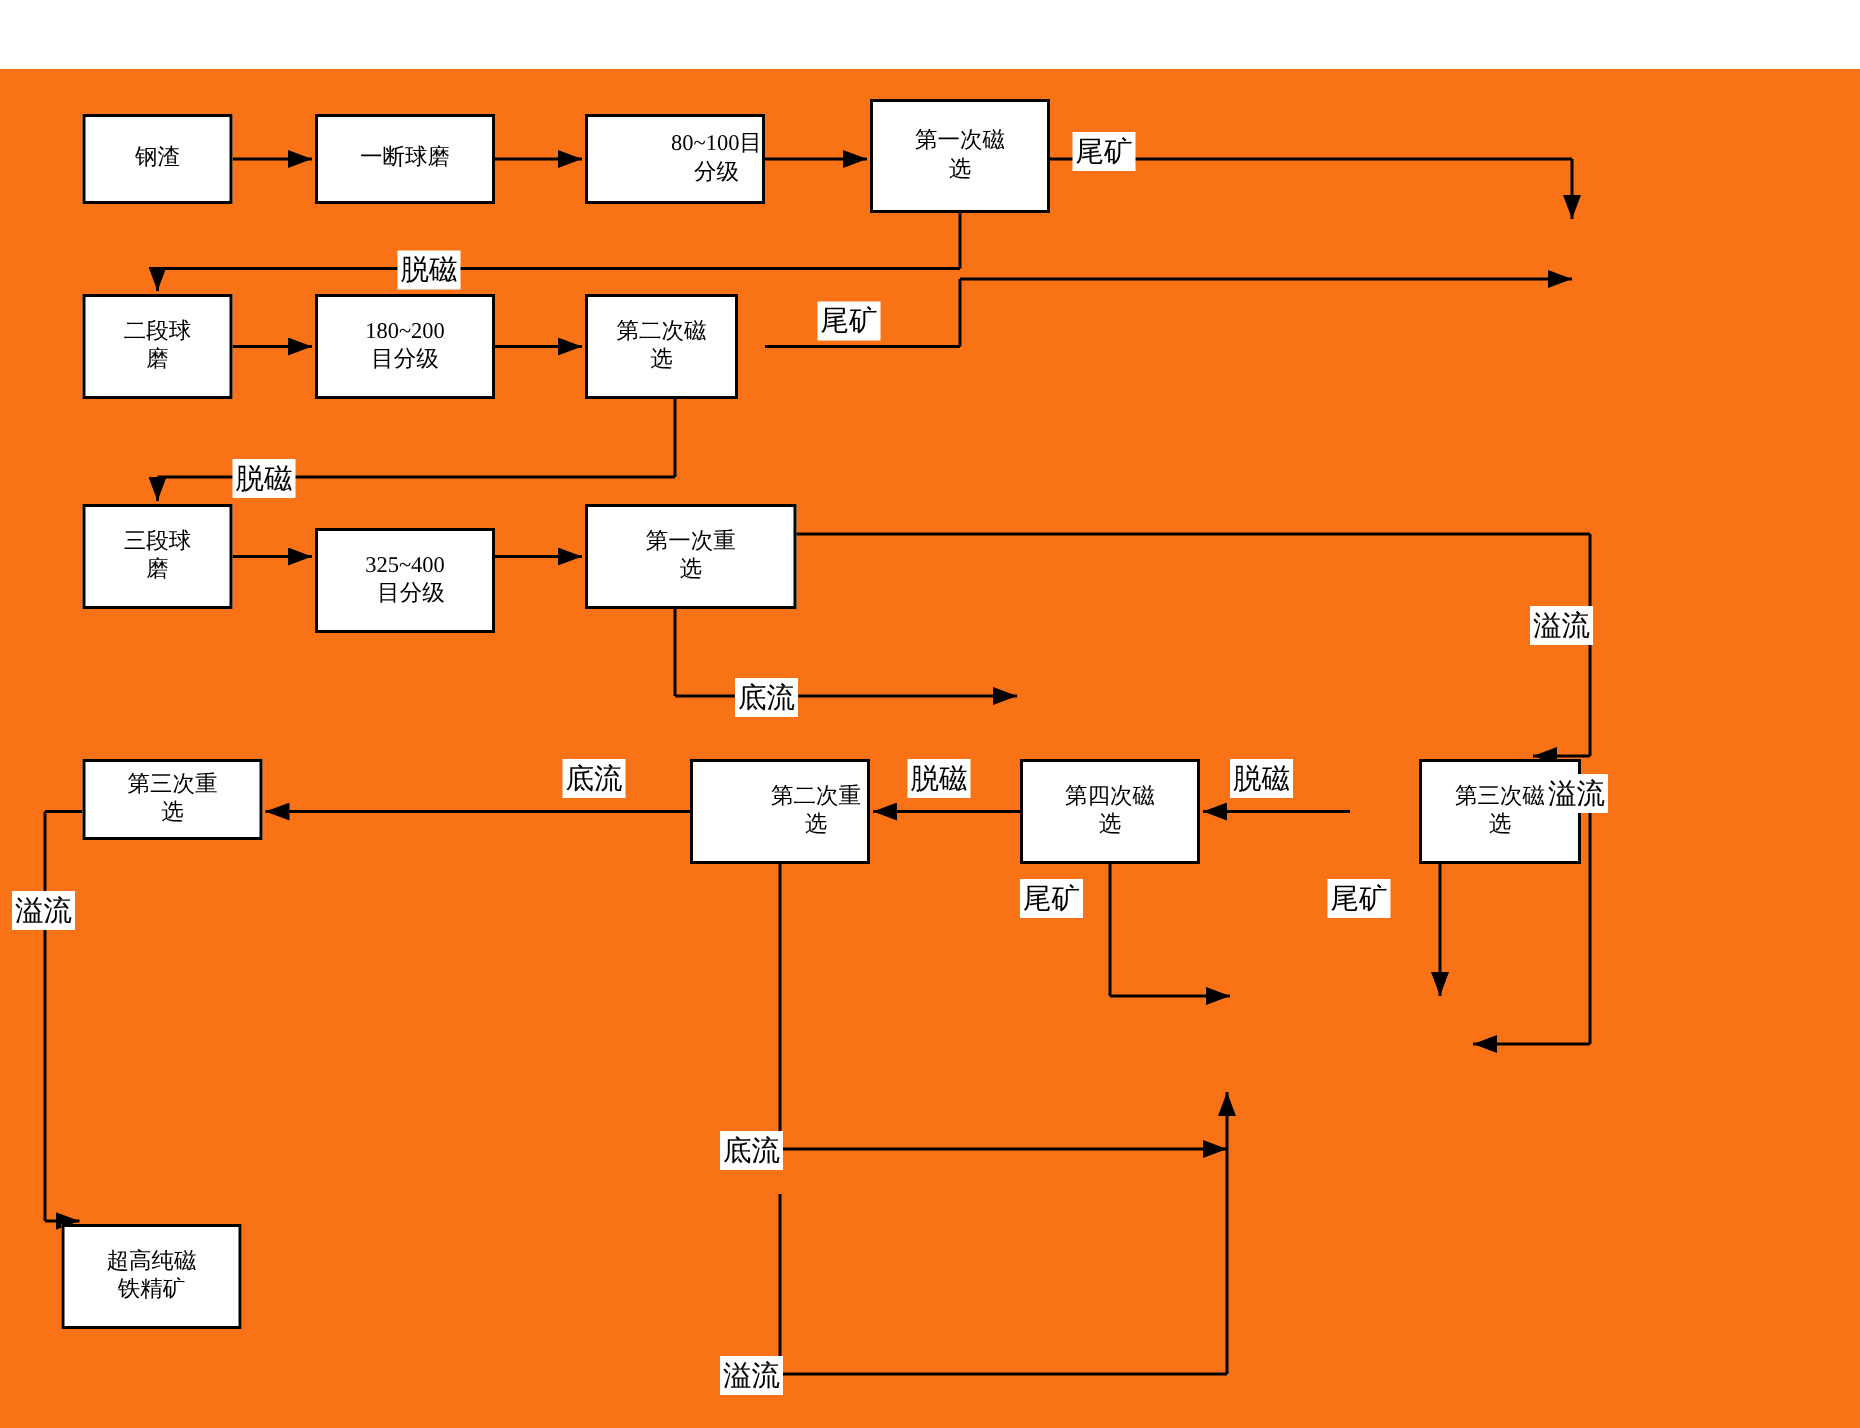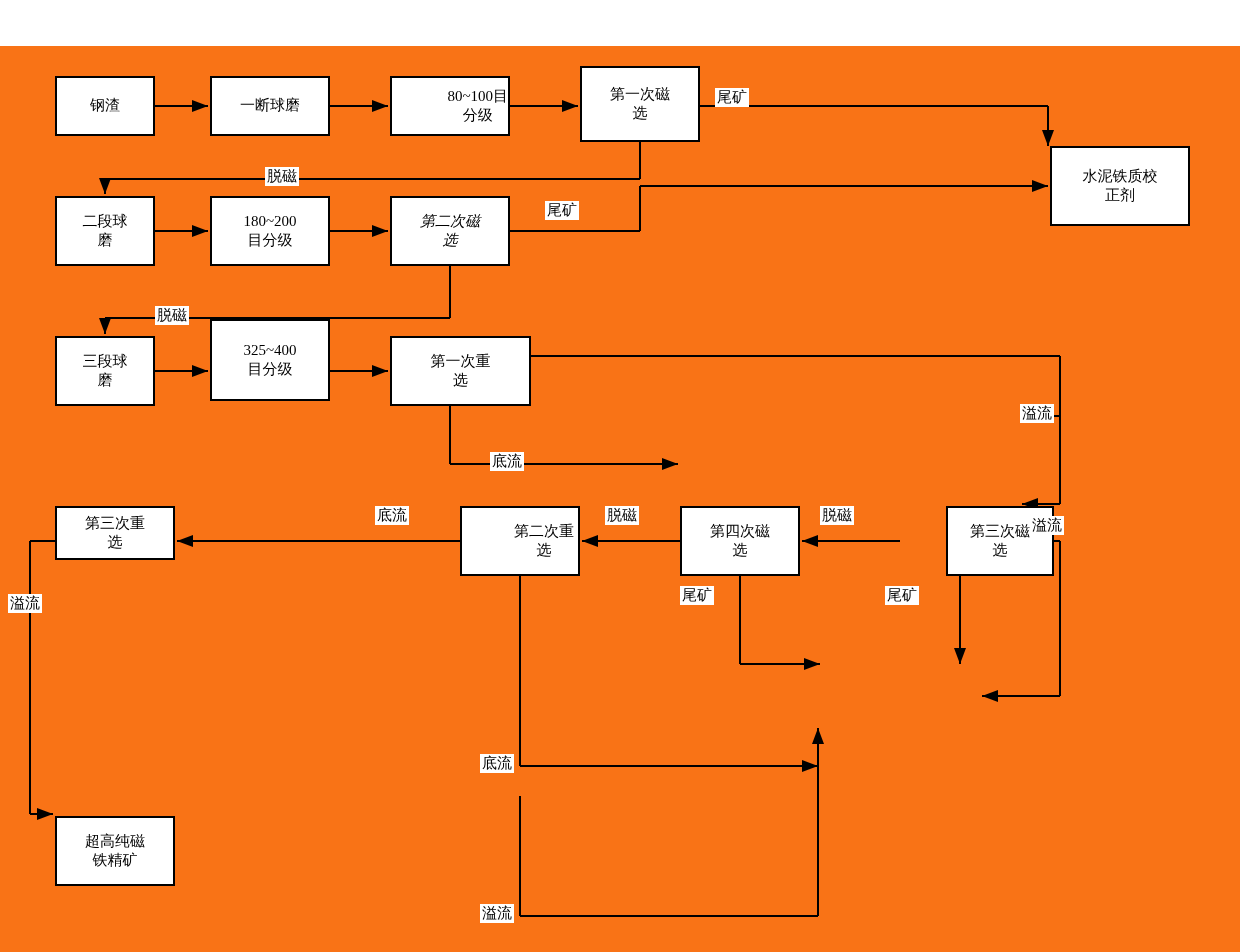--- a/index.html
+++ b/index.html
@@ -25,21 +25,21 @@
       background: #fff;
       display: flex;
       align-items: center;
       justify-content: center;
       text-align: center;
       font-size: 15px;
       line-height: 1.3;
     }
     .label {
       position: absolute;
-      font-size: 15px;
+      font-size: 19px;
       background: #fff;
       padding: 0 2px;
     }
     svg.arrows {
       position: absolute;
       top: 0;
       left: 0;
       width: 1240px;
       height: 952px;
       pointer-events: none;
@@ -129,58 +129,55 @@
   </div>
   <div class="box" style="left:210px;top:30px;width:120px;height:60px;">
     <span>一断球磨</span>
   </div>
   <div class="box" style="left:390px;top:30px;width:120px;height:60px;justify-content:flex-end;">
     <span>80~100目<br>分级</span>
   </div>
   <div class="box" style="left:580px;top:20px;width:120px;height:76px;text-align:center;">
     <span>第一次磁<br>选</span>
   </div>
-  <div class="box" style="left:1050px;top:100px;width:140px;height:80px;">
-    <span>水泥铁质校<br>正剂</span>
-  </div>
 
   <div class="box" style="left:55px;top:150px;width:100px;height:70px;">
     <span>二段球<br>磨</span>
   </div>
   <div class="box" style="left:210px;top:150px;width:120px;height:70px;">
     <span>180~200<br>目分级</span>
   </div>
-  <div class="box" style="left:390px;top:150px;width:120px;height:70px;font-style:italic;">
+  <div class="box" style="left:390px;top:150px;width:102px;height:70px;">
     <span>第二次磁<br>选</span>
   </div>
 
   <div class="box" style="left:55px;top:290px;width:100px;height:70px;">
     <span>三段球<br>磨</span>
   </div>
-  <div class="box" style="left:210px;top:273px;width:120px;height:82px;">
+  <div class="box" style="left:210px;top:306px;width:120px;height:70px;text-align:right;">
     <span>325~400<br>目分级</span>
   </div>
   <div class="box" style="left:390px;top:290px;width:141px;height:70px;">
     <span>第一次重<br>选</span>
   </div>
 
   <div class="box" style="left:946px;top:460px;width:108px;height:70px;">
     <span>第三次磁<br>选</span>
   </div>
   <div class="box" style="left:680px;top:460px;width:120px;height:70px;">
     <span>第四次磁<br>选</span>
   </div>
   <div class="box" style="left:460px;top:460px;width:120px;height:70px;padding-left:48px;">
     <span>第二次重<br>选</span>
   </div>
   <div class="box" style="left:55px;top:460px;width:120px;height:54px;">
     <span>第三次重<br>选</span>
   </div>
 
-  <div class="box" style="left:55px;top:770px;width:120px;height:70px;">
+  <div class="box" style="left:41px;top:770px;width:120px;height:70px;">
     <span>超高纯磁<br>铁精矿</span>
   </div>
 
   <div class="label" style="left:715px;top:42px;">尾矿</div>
   <div class="label" style="left:265px;top:121px;">脱磁</div>
   <div class="label" style="left:545px;top:155px;">尾矿</div>
   <div class="label" style="left:155px;top:260px;">脱磁</div>
   <div class="label" style="left:1020px;top:358px;">溢流</div>
   <div class="label" style="left:490px;top:406px;">底流</div>
   <div class="label" style="left:820px;top:460px;">脱磁</div>

